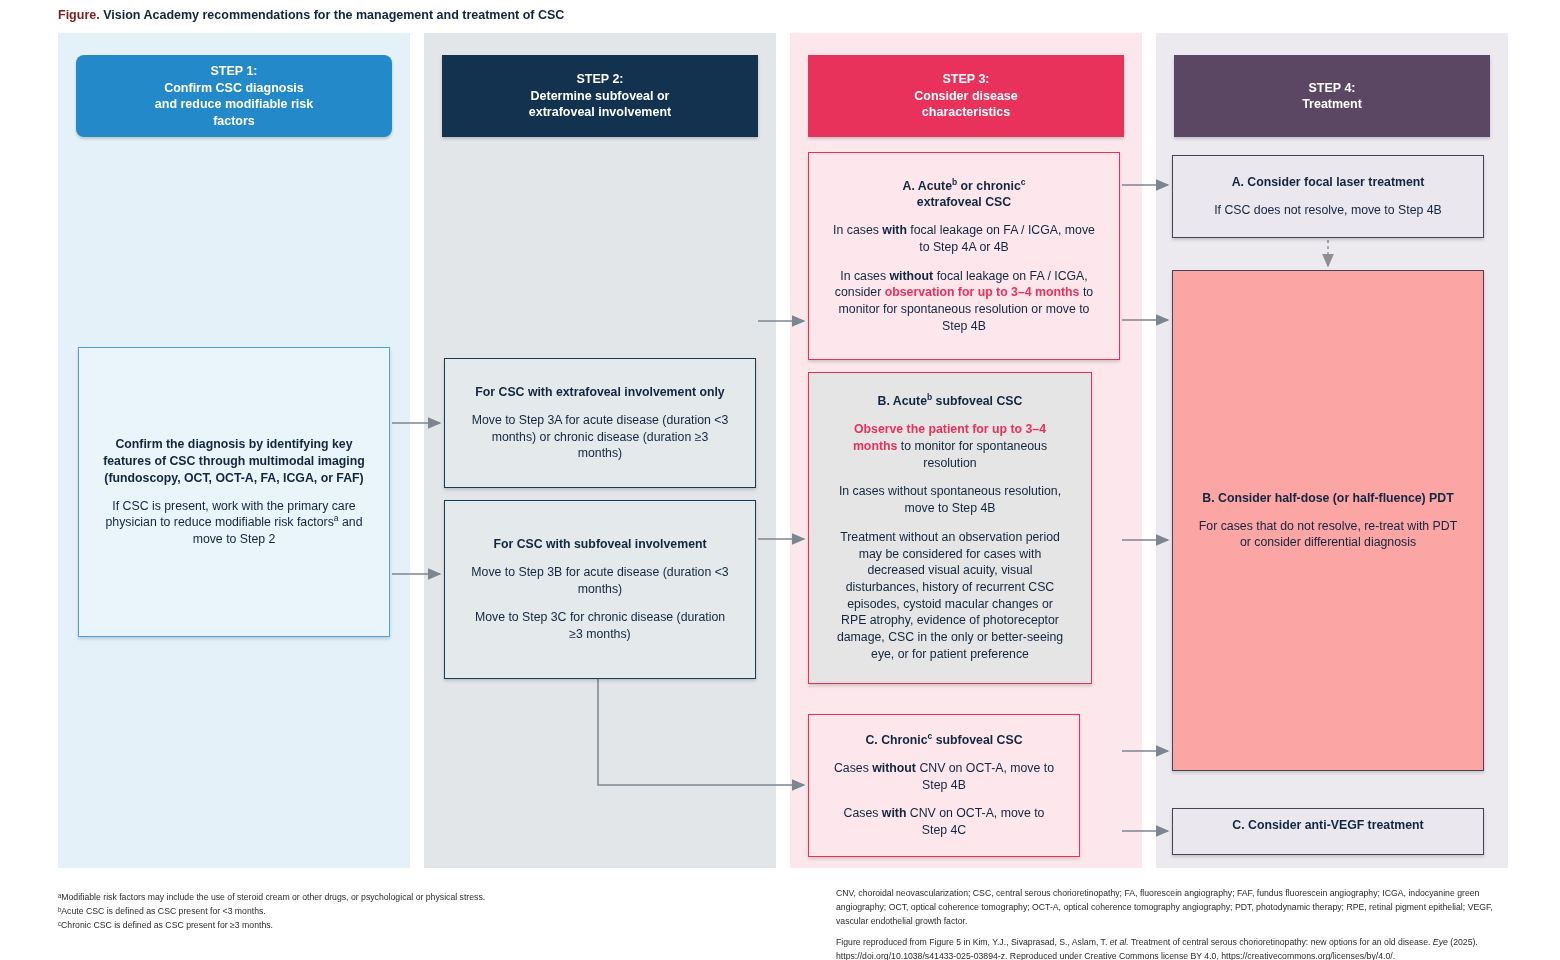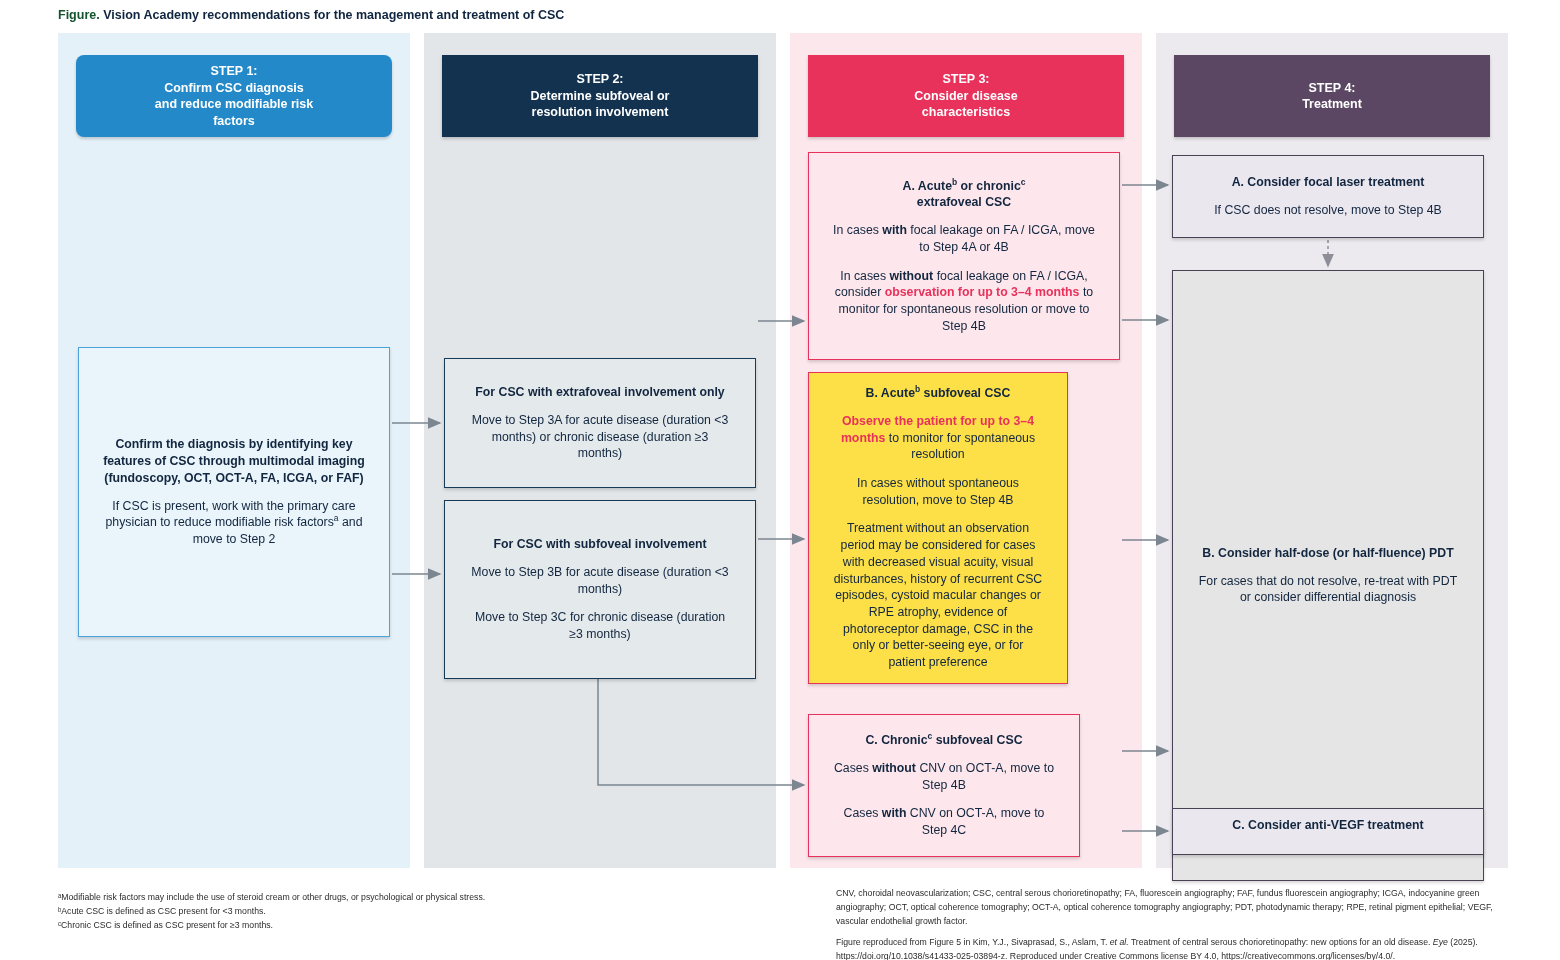--- a/index.html
+++ b/index.html
@@ -10,21 +10,21 @@
     color:#12263f;
     overflow:hidden;
     position:relative;
   }
   
   #fig-title{
     position:absolute;left:58px;top:8px;
     font-size:12.5px;font-weight:bold;color:#10253f;
     white-space:nowrap;
   }
-  #fig-title .kw{color:#14532d;}
+  #fig-title .kw{color:#7f1d1d;}
   
   .col-panel{position:absolute;top:33px;}
   #panel-1{left:58px;width:352px;height:835px;background:#e4f1f9;}
   #panel-2{left:424px;width:352px;height:835px;background:#e2e6e8;}
   #panel-3{left:790px;width:352px;height:835px;background:#fce7ec;}
   #panel-4{left:1156px;width:352px;height:835px;background:#ece9ef;}
 
   
   .step-head{
     position:absolute;top:55px;height:82px;width:316px;
@@ -58,29 +58,29 @@
   #box-s1{left:78px;top:347px;width:312px;height:290px;
           background:#e9f4fb;border:1.3px solid #4ba3d8;}
   
   #box-s2a{left:444px;top:358px;width:312px;height:130px;
            background:#e4e9ec;border:1.6px solid #173a57;}
   #box-s2b{left:444px;top:500px;width:312px;height:179px;
            background:#e4e9ec;border:1.6px solid #173a57;align-items:center;}
   
   #box-s3a{left:808px;top:152px;width:312px;height:208px;
            background:#fde7ec;border:1.6px solid #e8315b;}
-  #box-s3b{left:808px;top:372px;width:260px;height:312px;
-           background:#fde047;border:1.6px solid #e8315b;}
+  #box-s3b{left:808px;top:372px;width:284px;height:312px;
+           background:#e5e5e5;border:1.6px solid #e8315b;}
   #box-s3c{left:808px;top:714px;width:272px;height:143px;
            background:#fde7ec;border:1.6px solid #e8315b;}
   
   #box-s4a{left:1172px;top:155px;width:312px;height:83px;
            background:#eae7ef;border:1.4px solid #4a4155;}
-  #box-s4b{left:1172px;top:270px;width:312px;height:611px;
-           background:#e5e5e5;border:1.4px solid #4a4155;}
+  #box-s4b{left:1172px;top:270px;width:312px;height:501px;
+           background:#fca5a5;border:1.4px solid #4a4155;}
   #box-s4c{left:1172px;top:808px;width:312px;height:47px;
            background:#eae7ef;border:1.4px solid #4a4155;}
 
   
   #connectors{position:absolute;left:0;top:0;width:1560px;height:960px;pointer-events:none;}
 
   
   .foot{position:absolute;font-size:8.7px;line-height:1.62;color:#2b2b2b;}
   #foot-left{left:58px;top:890px;width:720px;}
   #foot-right{left:836px;top:886px;width:672px;}
@@ -105,21 +105,21 @@
     <div>STEP 1:</div>
     <div>Confirm CSC diagnosis</div>
     <div>and reduce modifiable risk</div>
     <div>factors</div>
   </div>
 </div>
 <div class="step-head" id="head-2">
   <div>
     <div>STEP 2:</div>
     <div>Determine subfoveal or</div>
-    <div>resolution involvement</div>
+    <div>extrafoveal involvement</div>
   </div>
 </div>
 <div class="step-head" id="head-3">
   <div>
     <div>STEP 3:</div>
     <div>Consider disease</div>
     <div>characteristics</div>
   </div>
 </div>
 <div class="step-head" id="head-4">

